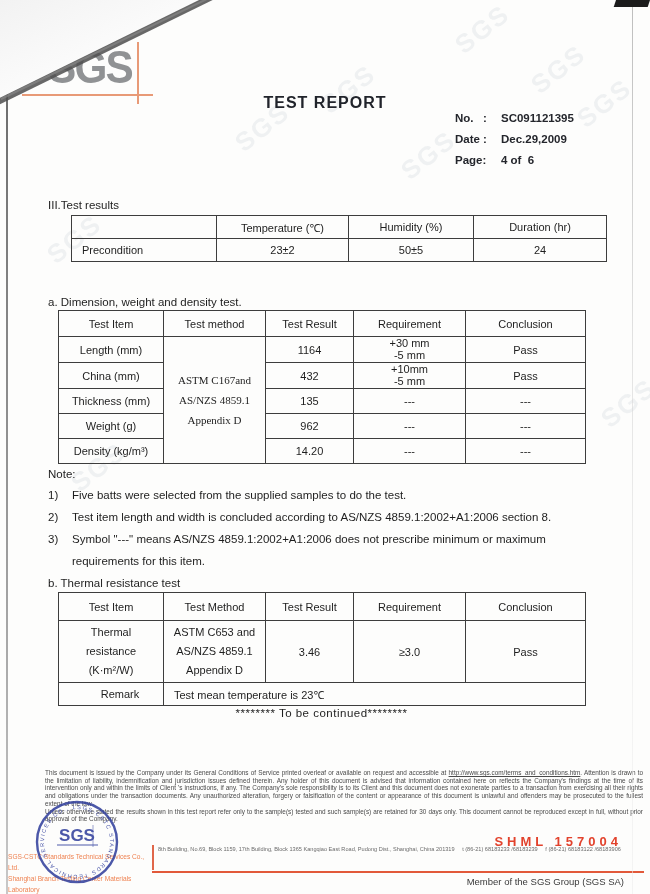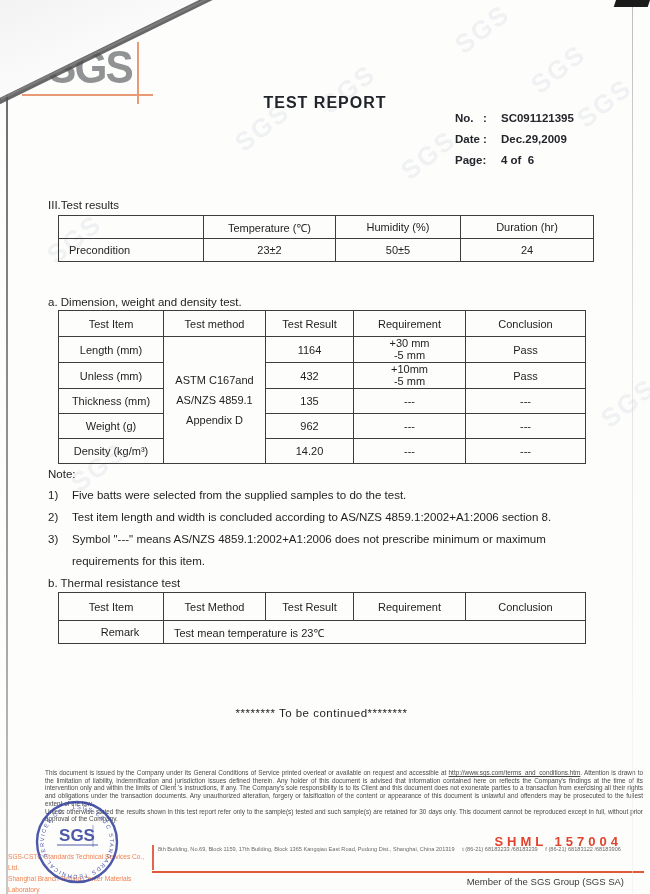--- a/index.html
+++ b/index.html
@@ -43,29 +43,29 @@
   .abs { position:absolute; z-index:2; }
   .h-results { left:48px; top:199px; font-size:11.5px; }
   .line-nominal { left:48px; top:278px; font-size:11.5px; }
   .line-dimhead { left:48px; top:296px; font-size:11.5px; }
   .h-thermal { left:48px; top:577px; font-size:11.5px; }
 
   table { border-collapse:collapse; table-layout:fixed; background:transparent; }
   td { border:1.3px solid #3d3d3d; text-align:center; vertical-align:middle;
     font-size:11px; color:#1e1e1e; padding:1px 2px; overflow:hidden; }
 
-  .tbl-pre { left:58px; top:215px; width:535px; }
+  .tbl-pre { left:71px; top:215px; width:535px; }
   .tbl-pre td { height:23px; }
   .tbl-pre .c0 { text-align:left; padding-left:10px; }
 
   .tbl-dim { left:58px; top:310px; width:527px; }
   .tbl-dim td.head { height:26px; }
   .tbl-dim td { height:25px; }
   .req2line span { display:block; font-size:11px; line-height:11.5px; }
-  .method-cell div { line-height:13px; margin:7px 0; font-size:11px; }
+  .method-cell div { line-height:13px; margin:7px 0; font-size:11px;font-family:Liberation Serif, serif; }
 
   .note-block { left:48px; top:465px; width:545px; font-size:11.5px; }
   .note-item { display:flex; line-height:22px; }
   .note-num { width:24px; flex:none; }
   .note-text { flex:1; }
 
   .tbl-thermal { left:58px; top:592px; width:527px; }
   .tbl-thermal td.head { height:28px; }
   .tbl-thermal td.main { height:62px; }
   .tbl-thermal td.remark { height:23px;padding-left:20px; }
@@ -196,21 +196,21 @@
         <div>Appendix D</div>
       </td>
       <td>1164</td>
       <td class="req2line">
         <span>+30 mm</span>
         <span>-5 mm</span>
       </td>
       <td>Pass</td>
     </tr>
     <tr>
-      <td>Unless (mm)</td>
+      <td>China (mm)</td>
       <td>432</td>
       <td class="req2line">
         <span>+10mm</span>
         <span>-5 mm</span>
       </td>
       <td>Pass</td>
     </tr>
     <tr>
       <td>Thickness (mm)</td>
       <td>135</td>
@@ -260,20 +260,35 @@
       </colgroup>
     <tbody>
         <tr>
       <td class="head">Test Item</td>
       <td class="head">Test Method</td>
       <td class="head">Test Result</td>
       <td class="head">Requirement</td>
       <td class="head">Conclusion</td>
     </tr>
     <tr>
+      <td class="main ml">
+        <div>Thermal</div>
+        <div>resistance</div>
+        <div>(K·m²/W)</div>
+      </td>
+      <td class="main ml">
+        <div>ASTM C653 and</div>
+        <div>AS/NZS 4859.1</div>
+        <div>Appendix D</div>
+      </td>
+      <td class="main">3.46</td>
+      <td class="main">≥3.0</td>
+      <td class="main">Pass</td>
+    </tr>
+    <tr>
       <td class="remark">Remark</td>
       <td class="remark remark-val" colspan="4">Test mean temperature is 23℃</td>
     </tr>
   </tbody>
     </table>
 
   <div class="abs continued">******** To be continued********</div>
 
   <div class="abs legal">
     <p><span>This document is issued by the Company under its General Conditions of Service printed overleaf or available on request and accessible at </span><span class="lnk">http://www.sgs.com/terms_and_conditions.htm</span><span>. Attention is drawn to the limitation of liability, indemnification and jurisdiction issues defined therein. Any holder of this document is advised that information contained here on reflects the Company's findings at the time of its intervention only and within the limits of Client 's instructions, if any. The Company's sole responsibility is to its Client and this document does not exonerate parties to a transaction from exercising all their rights and obligations under the transaction documents. Any unauthorized alteration, forgery or falsification of the content or appearance of this document is unlawful and offenders may be prosecuted to the fullest extent of the law.</span></p>

